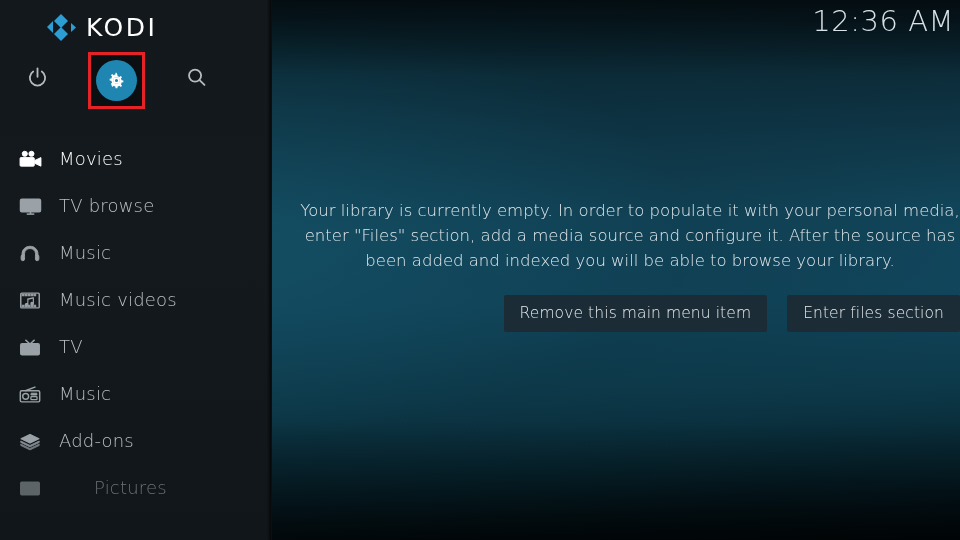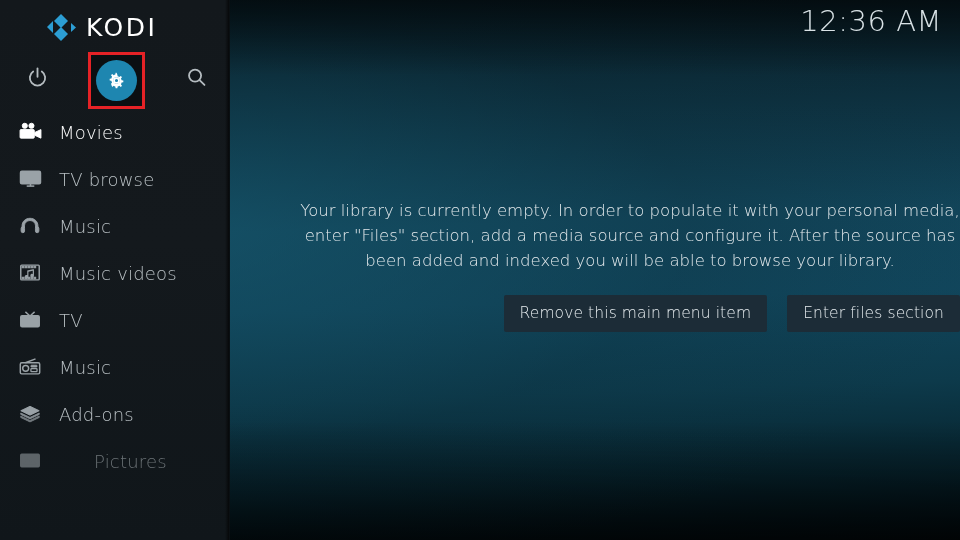--- a/index.html
+++ b/index.html
@@ -19,28 +19,28 @@
   }
   #app::after{
     content:"";
     position:absolute; inset:0;
     background:linear-gradient(to bottom, rgba(0,0,0,0.55) 0%, rgba(0,0,0,0) 14%, rgba(0,0,0,0) 78%, rgba(0,0,0,0.62) 100%);
     pointer-events:none;
   }
 
   
   .clock {
-    position:absolute; top:4px; right:18px;
+    position:absolute; top:4px; right:6px;
     font-size:29px; color:#d9e2e6; letter-spacing:0.5px;
     font-weight:300; z-index:6;
   }
 
   
   .sidebar {
-    position:absolute; left:0; top:0; width:230px; height:540px;
+    position:absolute; left:0; top:0; width:272px; height:540px;
     background:linear-gradient(to bottom,#13181c 0%, #14191d 45%, #10161a 100%);
     border-right:1px solid #0a0f12;
     z-index:5;
   }
   .sidebar::before{
     content:""; position:absolute; right:0; top:0; bottom:0; width:4px;
     background:linear-gradient(to right, rgba(0,0,0,0), rgba(0,0,0,0.65));
   }
 
   .brand { position:absolute; left:40px; top:12px; display:flex; align-items:center; gap:10px; }
@@ -62,21 +62,21 @@
     background:#0b0f12;
   }
   .gear-circle {
     width:41px; height:41px; border-radius:50%;
     background:#1e86b0;
     display:flex; align-items:center; justify-content:center;
   }
 
   .menu { position:absolute; top:122px; left:0; width:230px; }
   .menu-item {
-    display:flex; align-items:flex-start; height:47px; padding-left:10px;
+    display:flex; align-items:flex-end; height:47px; padding-left:10px;
   }
   .menu-icon {
     width:40px; min-width:40px; display:flex; align-items:center; justify-content:center;
   }
   .menu-label {
     font-size:18px; color:#b9c0c4; font-weight:300; margin-left:9px; letter-spacing:0.2px;
   }
   .menu-item.active .menu-label { color:#ffffff; }
   .menu-item.active .menu-icon svg { fill:#ffffff; stroke:#ffffff; }
   .menu-item.dim .menu-label { color:#6b7276;margin-left:44px; }

